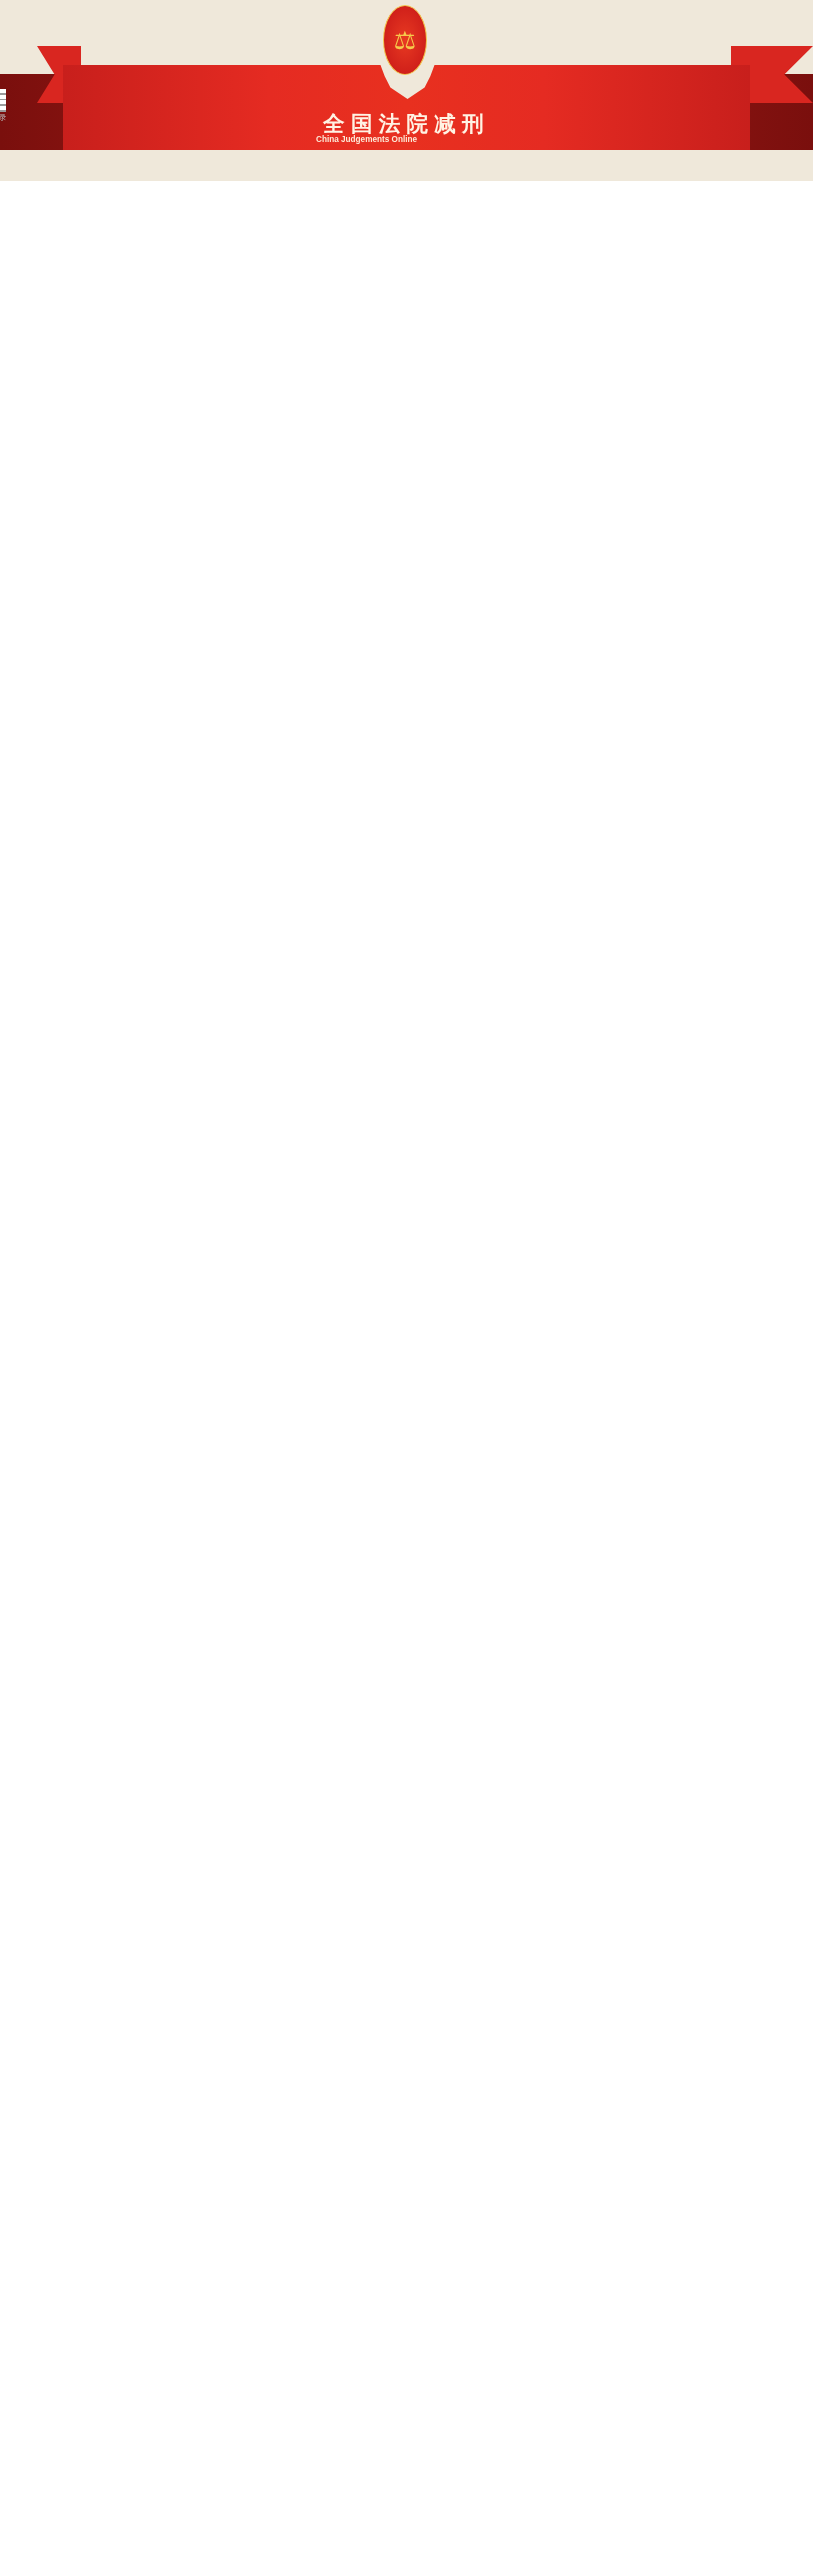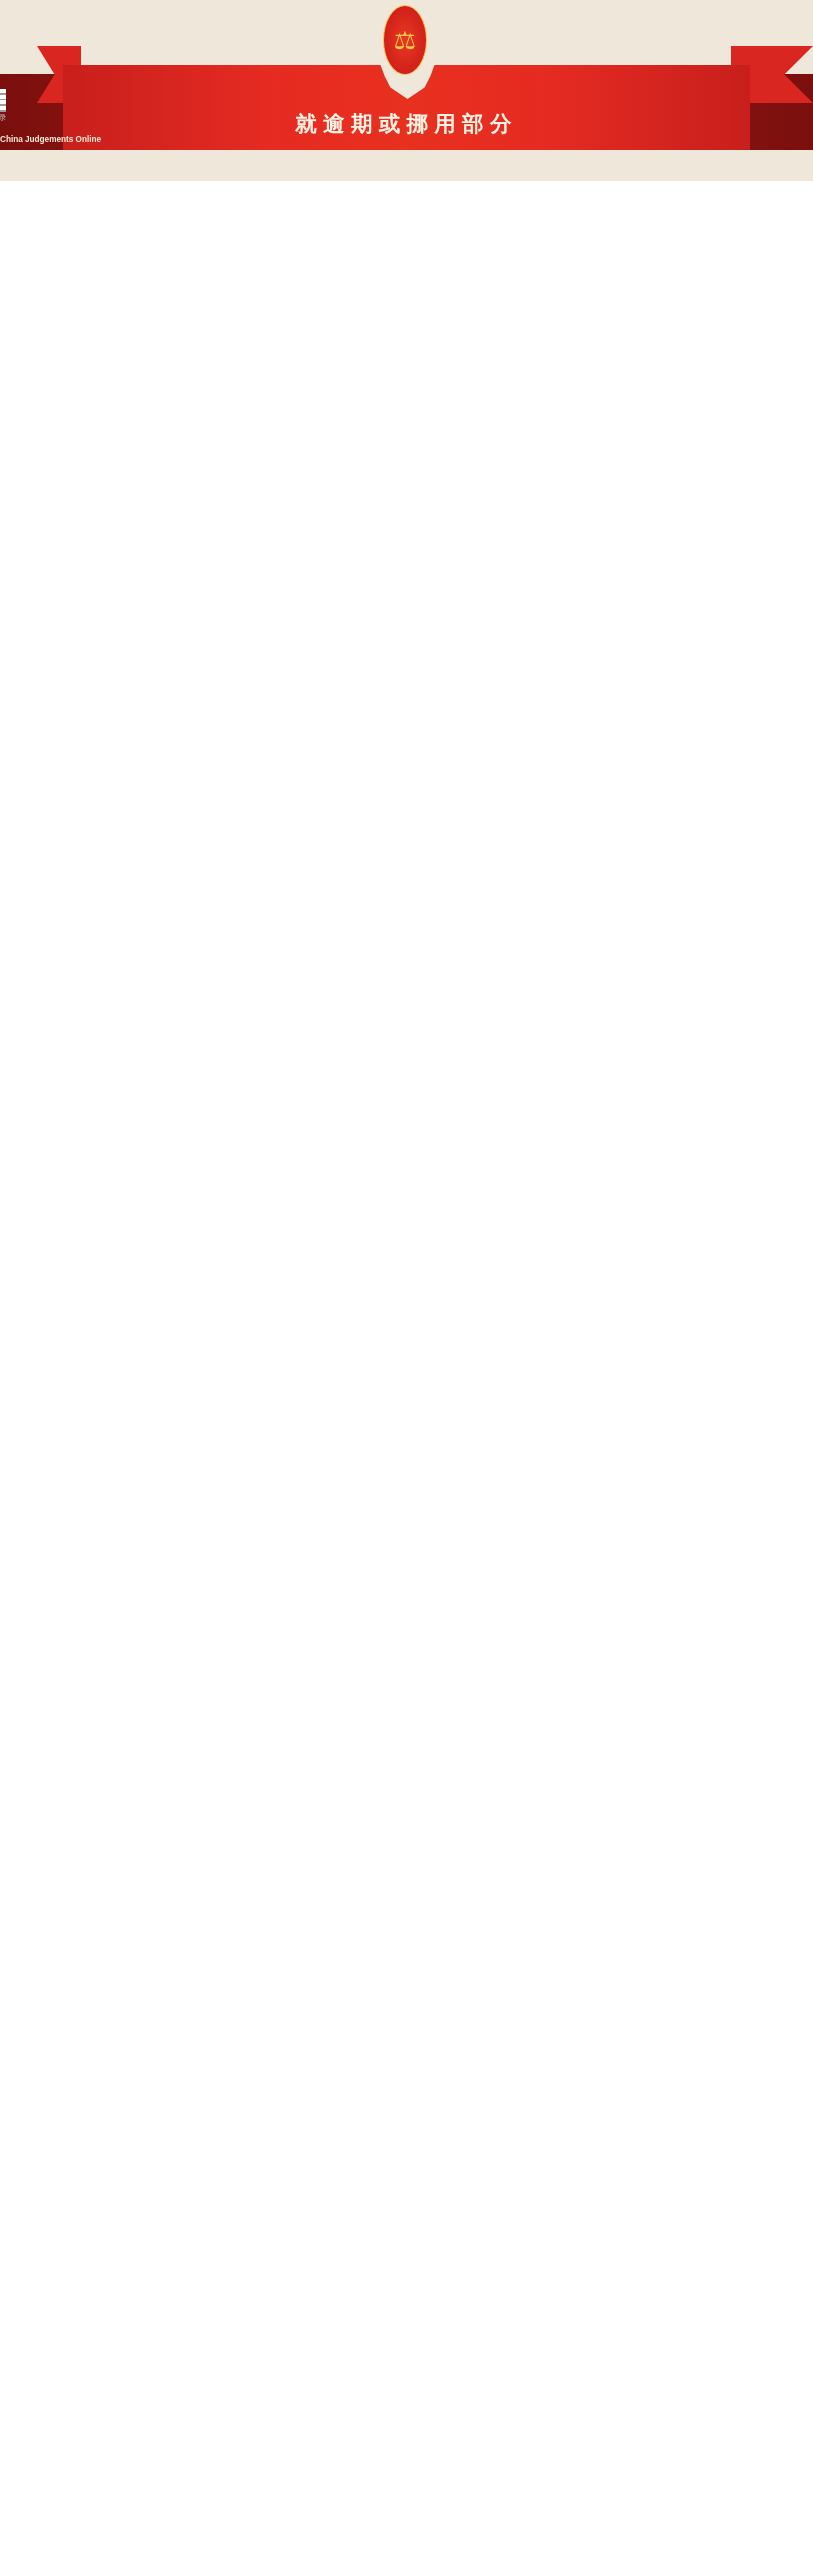--- a/index.html
+++ b/index.html
@@ -16,21 +16,21 @@
      clip-path: polygon(0 0,100% 0,100% 100%,0 100%,40% 50%); }
   .header .ribbon-tail-r { position: absolute; right: 0; top: 46px; width: 82px; height: 57px; background: #d92620;
      clip-path: polygon(0 0,100% 0,65% 50%,100% 100%,0 100%); }
   .header .gear-notch { position: absolute; left: 379px; top: 61px; width: 57px; height: 38px; background: #efe8da;
      clip-path: polygon(0 0,100% 0,90% 40%,80% 70%,65% 85%,50% 100%,35% 85%,20% 70%,10% 40%); }
   .emblem-wrap { position: absolute; left: 383px; top: 5px; width: 48px; height: 76px; }
   .emblem-oval { width: 44px; height: 70px; border-radius: 50%; background: radial-gradient(ellipse at center, #e83a22 0%, #d0201a 70%, #b8160f 100%);
      border: 1.9px solid #f2c24a; display: flex; align-items: center; justify-content: center; color: #f6c94b; font-size: 25px; font-weight: bold; }
   .site-title { position: absolute; left: 0; width: 813px; top: 109px; text-align: center; color: #fff3e4;
      font-family: "DejaVu Sans", sans-serif; font-weight: bold; font-size: 21.5px; letter-spacing: 6.3px; }
-  .site-subtitle { position: absolute; left: 0; width: 733px; top: 135px; text-align: left; color: #fde9d6;
+  .site-subtitle { position: absolute; left: 0; width: 733px; top: 135px; text-align: center; color: #fde9d6;
      font-family: "Liberation Sans", sans-serif; font-size: 8.2px; font-weight: bold; }
   .left-stub { position: absolute; left: 0; top: 89px; width: 6.3px; }
   .left-stub .bars { width: 5.7px; height: 23px; background: repeating-linear-gradient(180deg,#ffffff 0 3.8px,#9b9b9b 3.8px 5.7px); }
   .left-stub .lbl { font-size: 7.6px; color: #bbb; margin-top: 1.3px; margin-left: -1.3px; }
 
   
   .side-nav { position: absolute; left: 798px; top: 215px; width: 15px; }
   .side-nav .item { display: block; width: 15px; height: 57px; margin-bottom: 6.3px; }
   .side-nav .doc-icon { width: 12.6px; height: 23px; border: 1.9px solid #8d8d8d; background: repeating-linear-gradient(180deg,#fff 0 2.5px,#8d8d8d 2.5px 3.8px); margin-top: 6.3px; }
   .side-nav .lbl { font-size: 10px; color: #999; white-space: nowrap; }
@@ -85,21 +85,21 @@
 
 <div class="header">
   <div class="band"></div>
   <div class="ribbon-tail-l"></div>
   <div class="ribbon-tail-r"></div>
   <div class="ribbon"></div>
   <div class="gear-notch"></div>
   <div class="emblem-wrap">
     <div class="emblem-oval">⚖</div>
   </div>
-  <div class="site-title">就逾期或挪用部分</div>
+  <div class="site-title">全国法院减刑</div>
   <div class="site-subtitle">China Judgements Online</div>
   <div class="left-stub">
     <div class="bars"></div>
     <div class="lbl">录</div>
   </div>
 </div>
 
 <div class="card">
   <div class="watermark">
     <svg viewBox="0 0 560 2950" preserveAspectRatio="none" fill="none" stroke="#e4e4e4" stroke-width="3">

